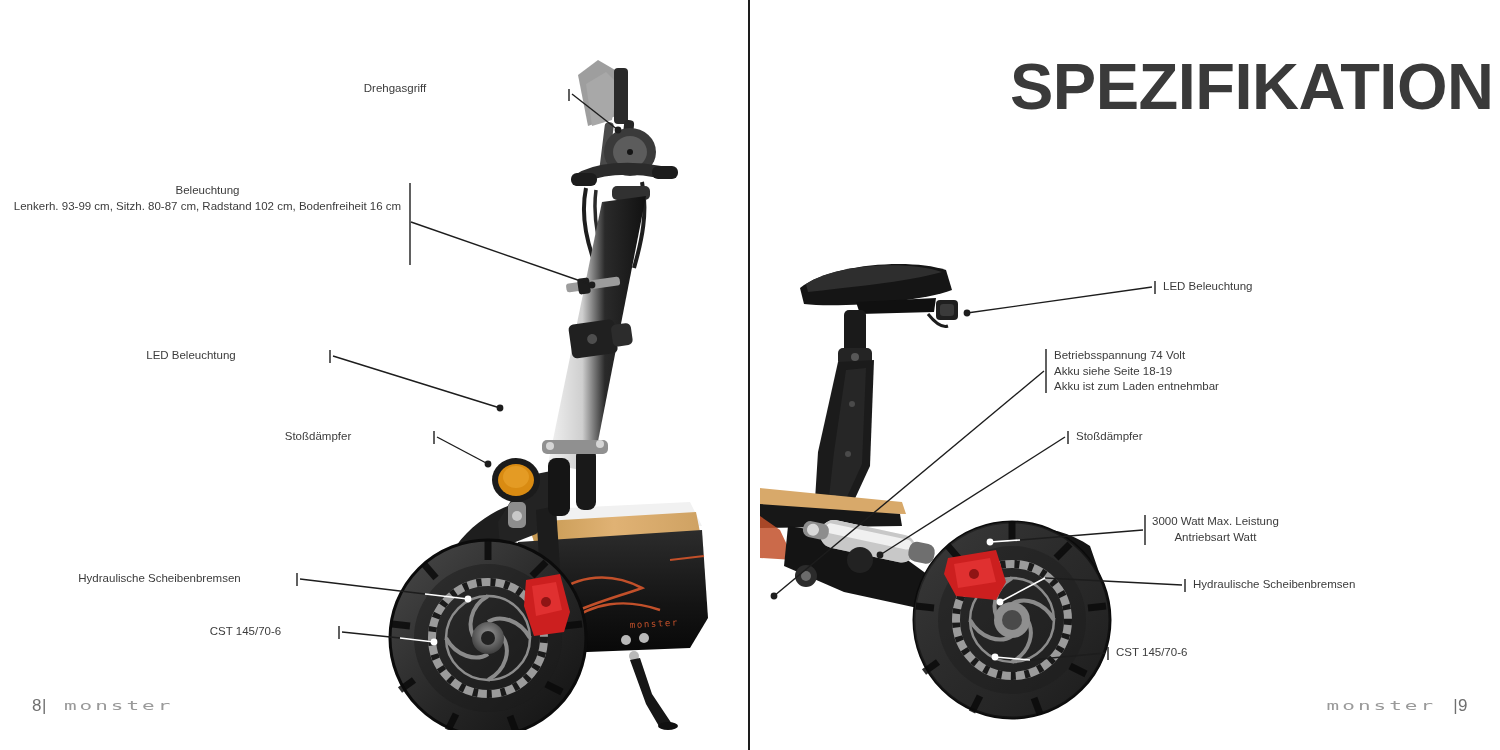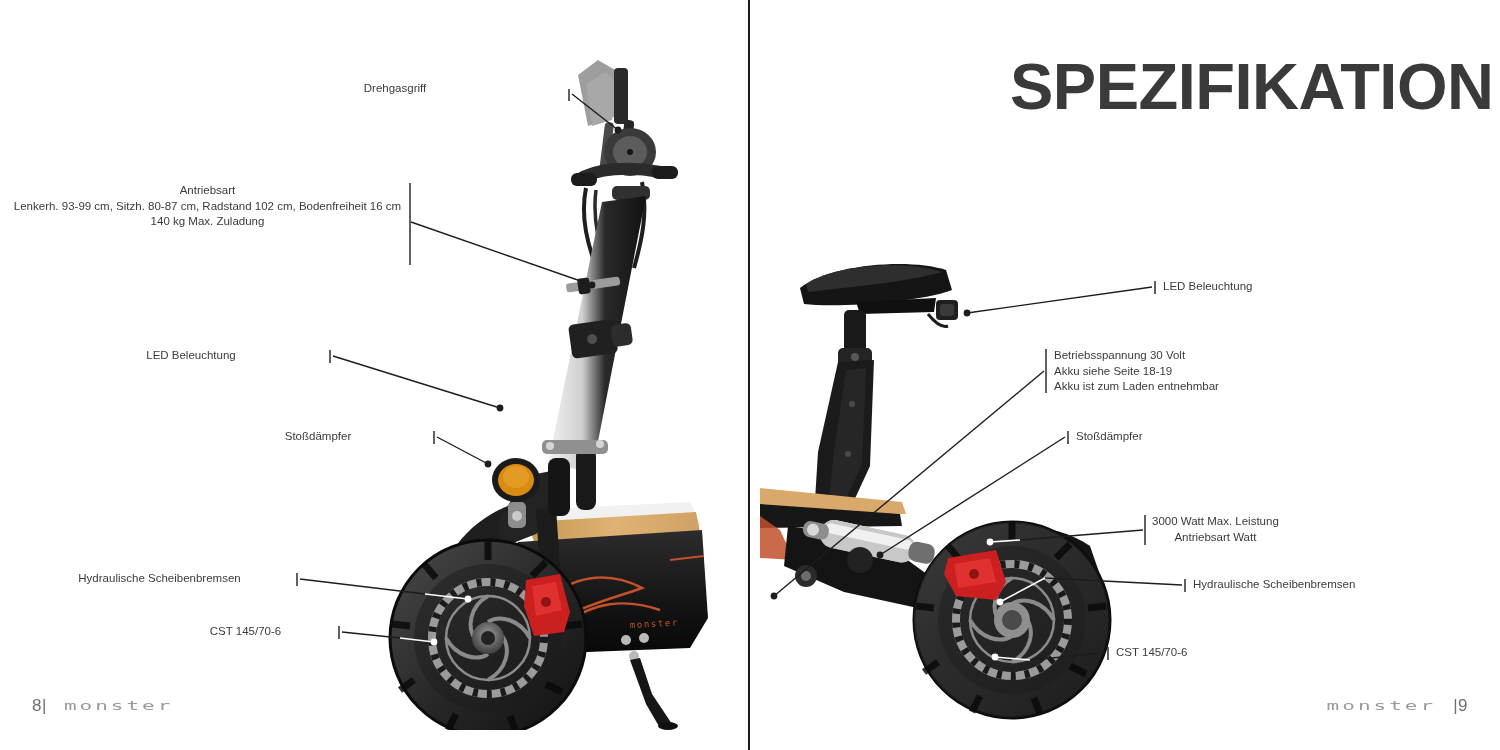--- a/index.html
+++ b/index.html
@@ -389,23 +389,22 @@
       <circle cx="1000" cy="602" r="3.4"></circle>
       <circle cx="995" cy="657" r="3.4"></circle>
     </g>
   </svg>
 
   <div class="callout right-al" style="left:230px; top:81px; width:330px;">
     <span>Drehgasgriff</span>
   </div>
 
   <div class="callout right-al" style="left:10px; top:183px; width:395px;">
-    <div>Antriebsart</div>
+    <div>Beleuchtung</div>
     <div>Lenkerh. 93-99 cm, Sitzh. 80-87 cm, Radstand 102 cm, Bodenfreiheit 16 cm</div>
-    <div>140 kg Max. Zuladung</div>
   </div>
 
   <div class="callout right-al" style="left:60px; top:348px; width:262px;">
     <span>LED Beleuchtung</span>
   </div>
 
   <div class="callout right-al" style="left:210px; top:429px; width:216px;">
     <span>Stoßdämpfer</span>
   </div>
 
@@ -415,21 +414,21 @@
 
   <div class="callout right-al" style="left:160px; top:624px; width:171px;">
     <span>CST 145/70-6</span>
   </div>
 
   <div class="callout left-al" style="left:1163px; top:279px;">
     <span>LED Beleuchtung</span>
   </div>
 
   <div class="callout left-al" style="left:1054px; top:348px;">
-    <div>Betriebsspannung 30 Volt</div>
+    <div>Betriebsspannung 74 Volt</div>
     <div>Akku siehe Seite 18-19</div>
     <div>Akku ist zum Laden entnehmbar</div>
   </div>
 
   <div class="callout left-al" style="left:1076px; top:429px;">
     <span>Stoßdämpfer</span>
   </div>
 
   <div class="callout left-al" style="left:1152px; top:514px;text-align:center;">
     <div>3000 Watt Max. Leistung</div>

